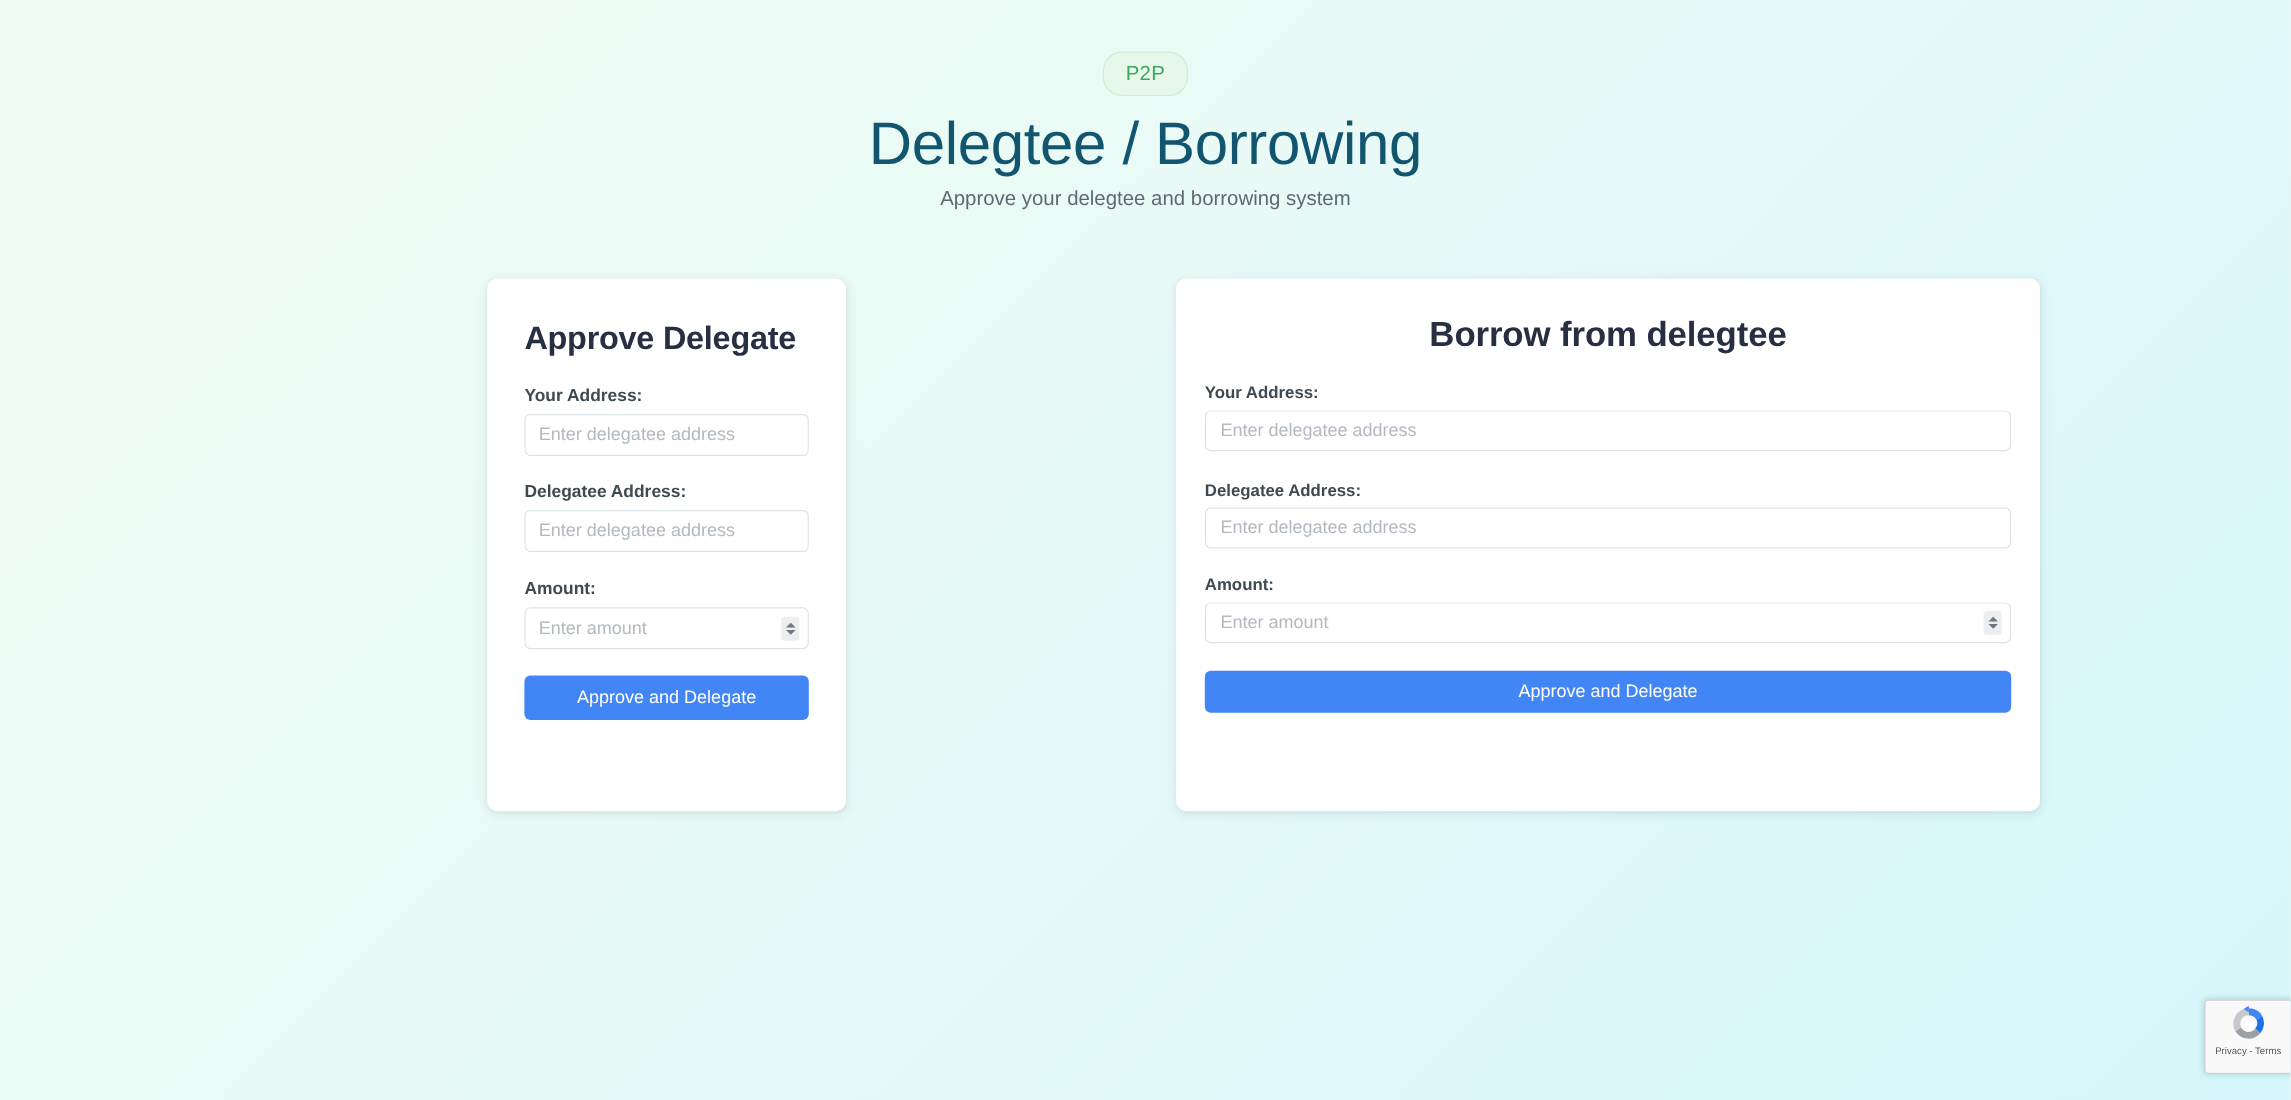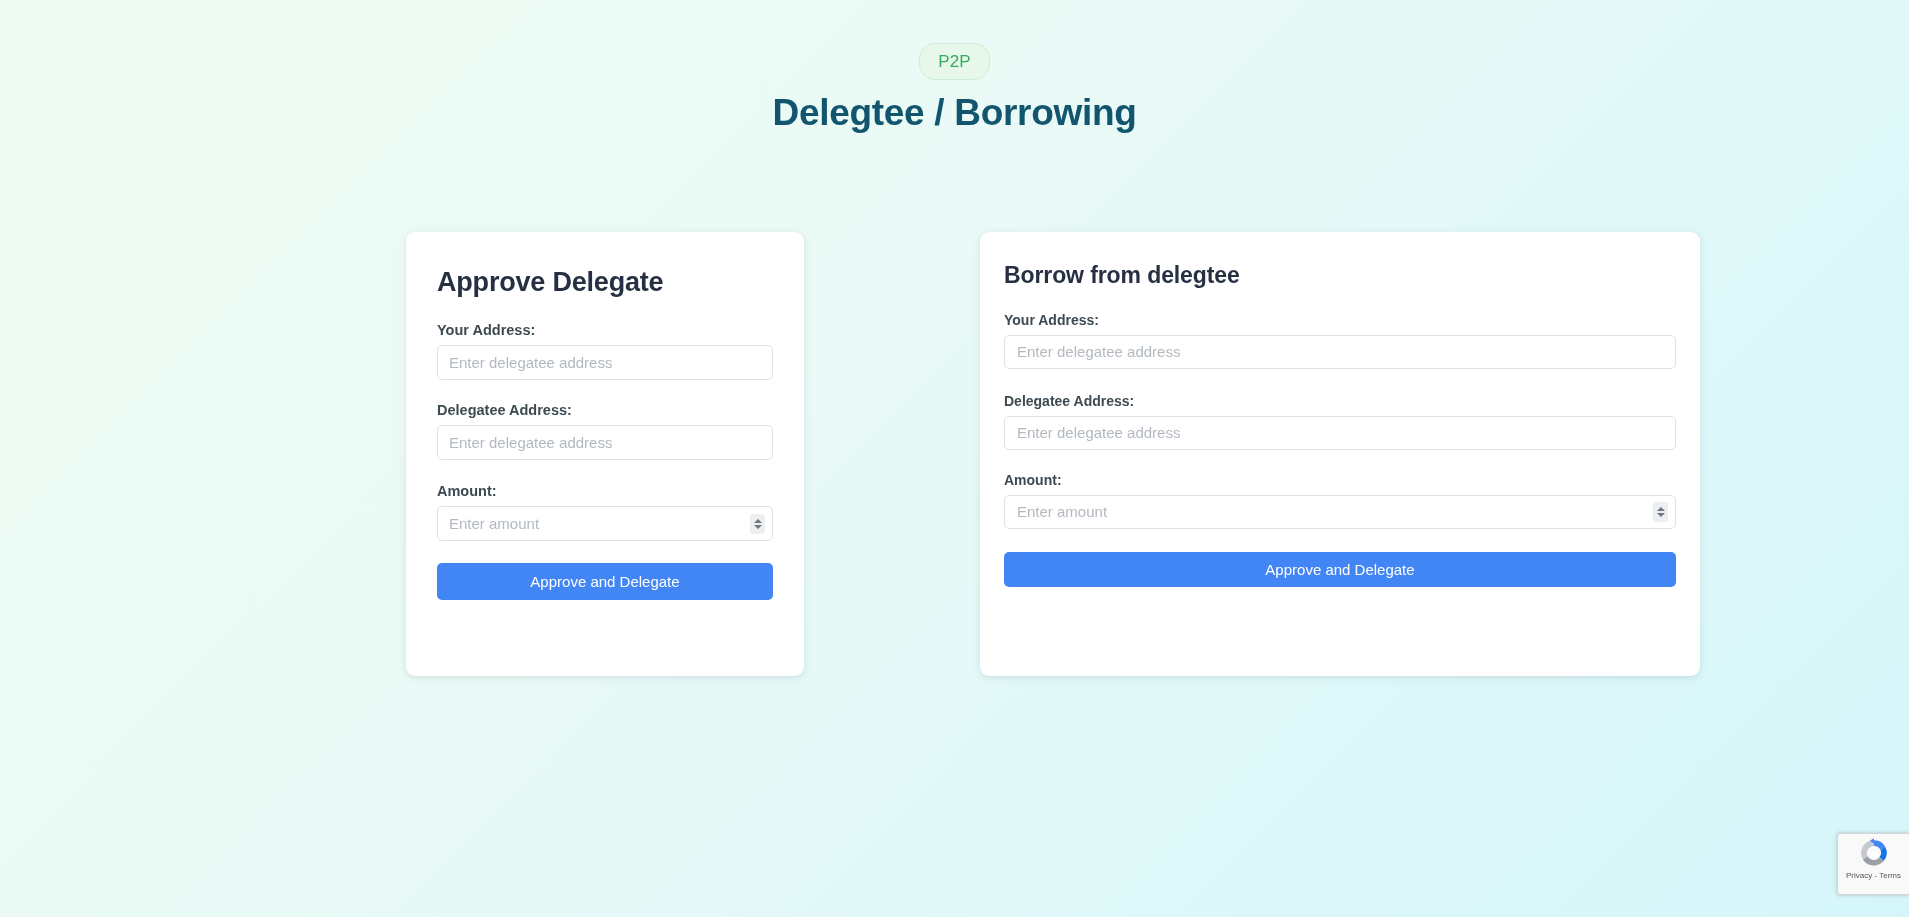--- a/index.html
+++ b/index.html
@@ -28,22 +28,22 @@
     border: 1px solid #cdeed4;
     color: #3aa860;
     font-size: 17px;
     line-height: 1;
     padding: 9px 18px;
     border-radius: 16px;
     letter-spacing: 0.2px;
   }
   .page-title {
     margin: 12px 0 0 0;
-    font-size: 37px;
-    font-weight: bold;
+    font-size: 50px;
+    font-weight: normal;
     color: #12556f;
     letter-spacing: -0.3px;
     line-height: 1.12;
   }
   .page-subtitle {
     margin: 8px 0 0 0;
     font-size: 17px;
     color: #5b6b72;
     font-weight: normal;
   }
@@ -58,21 +58,21 @@
   }
   .card {
     position: absolute;
     background: #ffffff;
     border-radius: 9px;
     box-shadow: 0 2px 10px rgba(31, 60, 70, 0.09), 0 1px 3px rgba(31,60,70,0.05);
   }
   .card-left {
     left: 406px;
     top: 0px;
-    width: 398px;
+    width: 299px;
     height: 444px;
     padding: 34px 31px 0 31px;
   }
   .card-right {
     left: 980px;
     top: 0px;
     width: 720px;
     height: 444px;
     padding: 30px 24px 0 24px;
   }
@@ -82,23 +82,24 @@
     font-weight: bold;
     color: #273043;
     line-height: 1.2;
   }
   .card-left .card-title {
     font-size: 27px;
     margin-bottom: 24px;
     letter-spacing: -0.2px;
   }
   .card-right .card-title {
-    font-size: 23px;
+    font-size: 29px;
     margin-bottom: 22px;
     letter-spacing: -0.1px;
+    text-align: center;
   }
 
   .field-group { margin-bottom: 0; }
   .field-label {
     display: block;
     font-size: 14.5px;
     color: #3e4a52;
     font-weight: 600;
     margin-bottom: 7px;
   }
@@ -198,20 +199,21 @@
     white-space: nowrap;
     font-family: "Liberation Sans", sans-serif;
   }
 </style>
 </head>
 <body>
 
 <div class="page-header">
   <div class="badge-p2p">P2P</div>
   <h1 class="page-title">Delegtee / Borrowing</h1>
+  <p class="page-subtitle">Approve your delegtee and borrowing system</p>
 </div>
 
 <div class="cards-wrap">
 
   <div class="card card-left">
     <h2 class="card-title">Approve Delegate</h2>
 
     <div class="field-group">
       <label class="field-label">Your Address:</label>
       <input class="text-input" type="text" placeholder="Enter delegatee address" style="">

